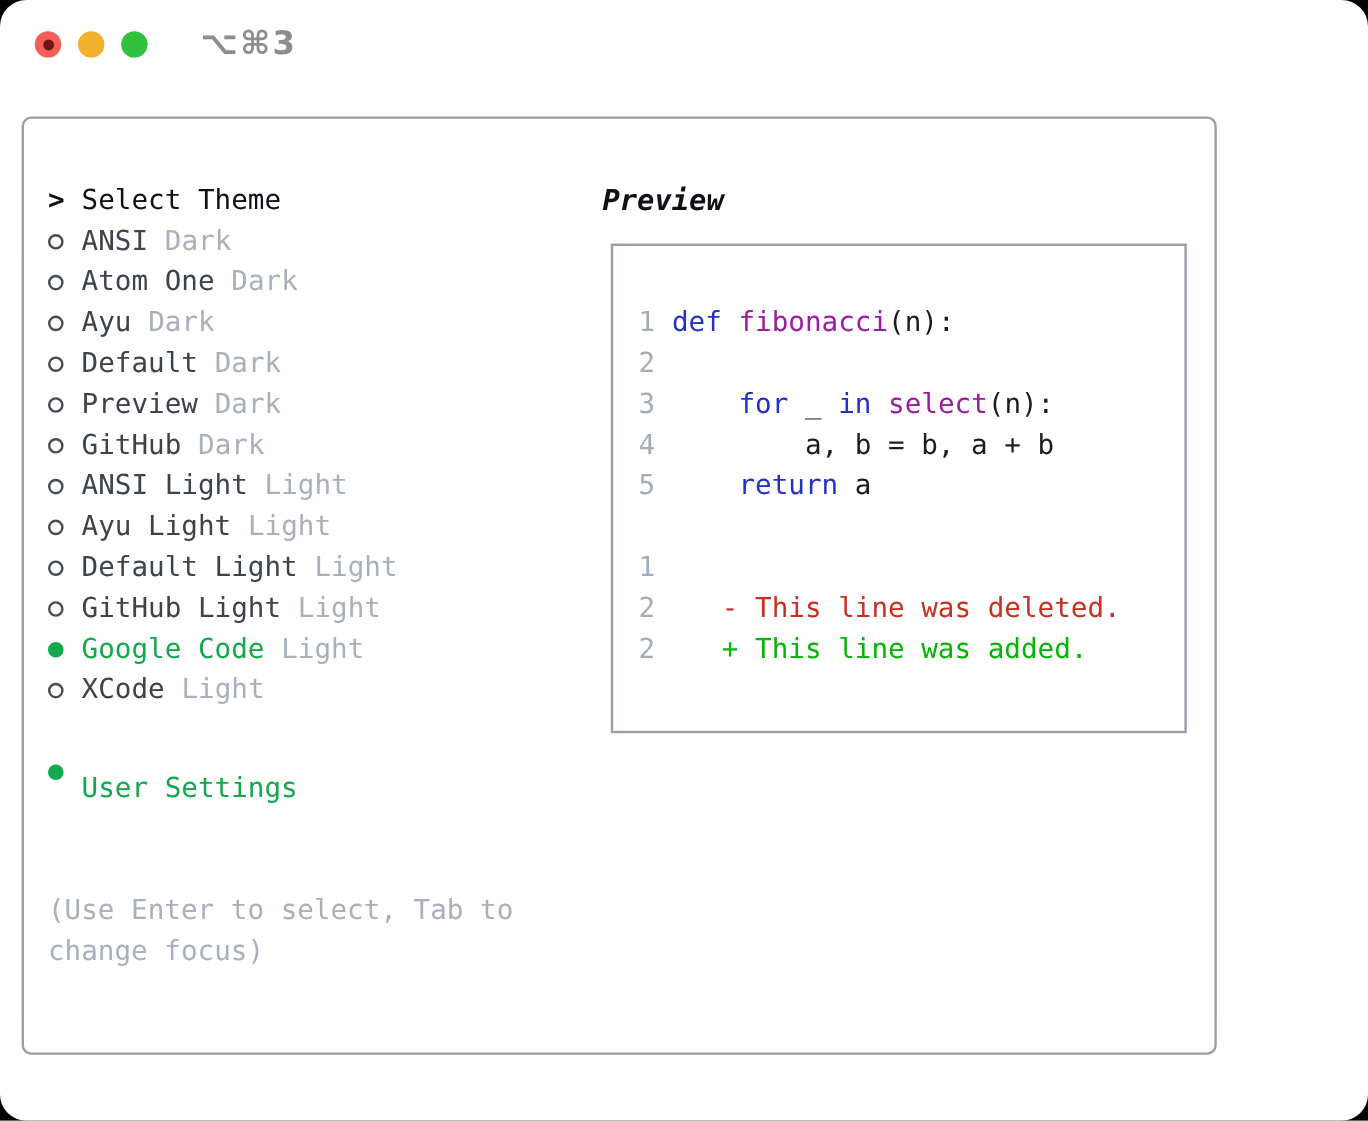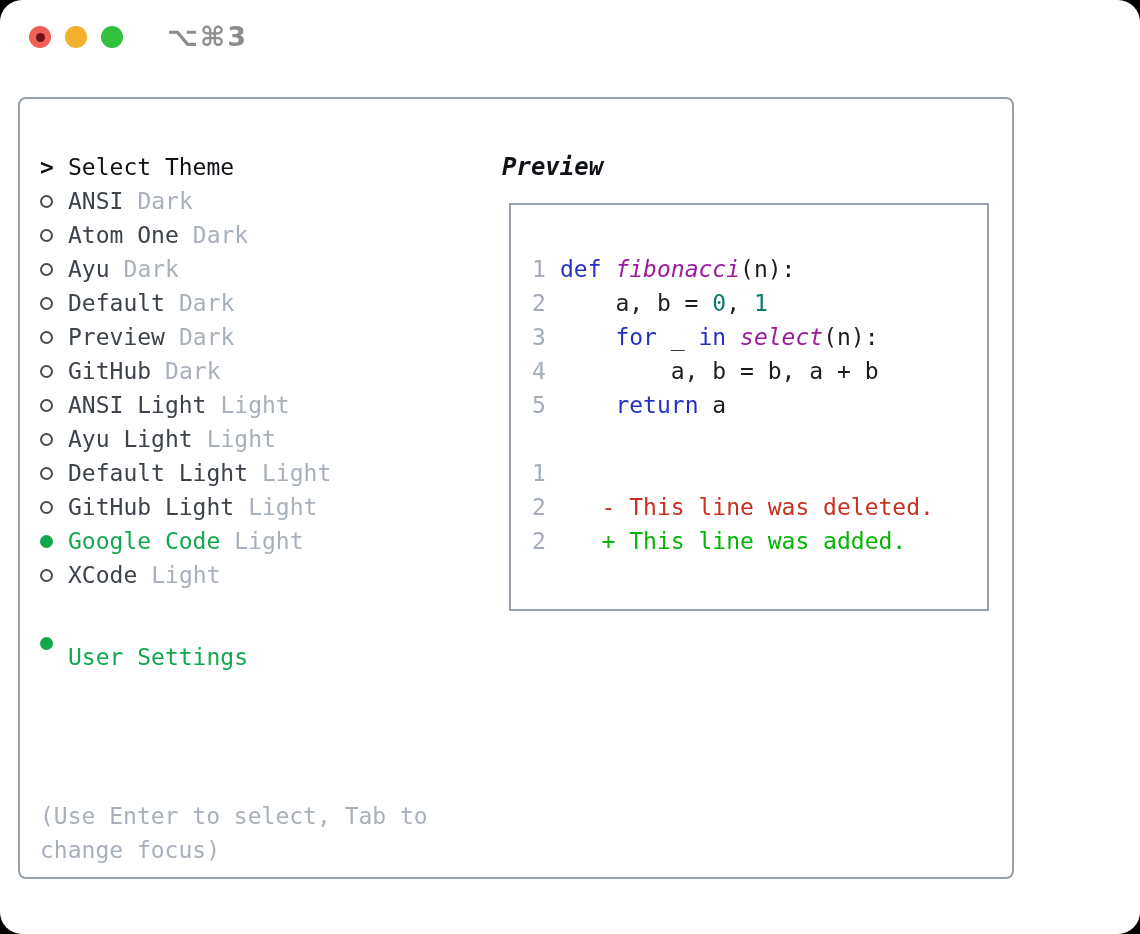--- a/index.html
+++ b/index.html
@@ -39,32 +39,32 @@
   .name{white-space:pre;text-align:right;}
   .variant{margin-left:14px;color:var(--muted-gray);white-space:pre;}
   .radio{width:13px;height:13px;border:2px solid #474c53;border-radius:50%;box-sizing:border-box;}
   .radio.on{background:var(--accent-green);border-color:var(--accent-green);}
   .theme-row.selected .name{color:var(--accent-green);}
   .apply-row.selected .name{color:var(--accent-green);margin-top:28px;}
   .apply-label{color:var(--header-black);white-space:pre;}
 
   .list{position:absolute;left:20px;top:51px;}
   .apply{position:absolute;left:20px;top:527px;}
-  .hint{position:absolute;left:20px;top:700px;width:400px;font-size:23px;line-height:34px;
+  .hint{position:absolute;left:20px;top:643px;width:400px;font-size:23px;line-height:34px;
         color:var(--muted-gray);}
 
   .preview-title{position:absolute;left:482px;top:51px;height:34px;display:flex;align-items:center;
                  font-size:24px;font-weight:bold;color:var(--header-black);font-style:italic;}
   .preview-box{position:absolute;left:489px;top:104px;width:480px;height:408px;box-sizing:border-box;
                border:2px solid var(--border-gray);background:#fff;padding:47px 0 0 21px;overflow:hidden;}
   .pline{display:flex;align-items:center;height:34px;font-size:23px;}
   .ln{width:28px;color:var(--ln-gray);white-space:pre;flex:none;}
   .code{white-space:pre;color:var(--code-text);}
   .code .kw{color:var(--kw-blue);}
-  .code .fn{color:var(--fn-purple);font-style:italic;}
+  .code .fn{color:var(--fn-purple);}
   .code .num{color:var(--num-teal);}
   .code.diff-context{color:var(--context-gray);}
   .code.diff-deleted{color:var(--diff-red);}
   .code.diff-added{color:var(--diff-green);}
 </style>
 </head>
 <body>
 
 <div class="stage">
   <div class="window">
@@ -157,21 +157,20 @@
       <div class="hint">(Use Enter to select, Tab to change focus)</div>
 
       <div class="preview-title">Preview</div>
       <div class="preview-box" id="preview-box">
           <div class="pline">
     <span class="ln">1</span>
     <span class="code"><span class="kw">def</span><span> </span><span class="fn">fibonacci</span><span>(n):</span></span>
   </div>
           <div class="pline">
     <span class="ln">2</span>
-    <span class="code"><span>    a, b = </span><span class="num">0</span><span>, </span><span class="num">1</span></span>
   </div>
           <div class="pline">
     <span class="ln">3</span>
     <span class="code"><span>    </span><span class="kw">for</span><span> _ </span><span class="kw">in</span><span> </span><span class="fn">select</span><span>(n):</span></span>
   </div>
           <div class="pline">
     <span class="ln">4</span>
     <span class="code"><span>        a, b = b, a + b</span></span>
   </div>
           <div class="pline">

